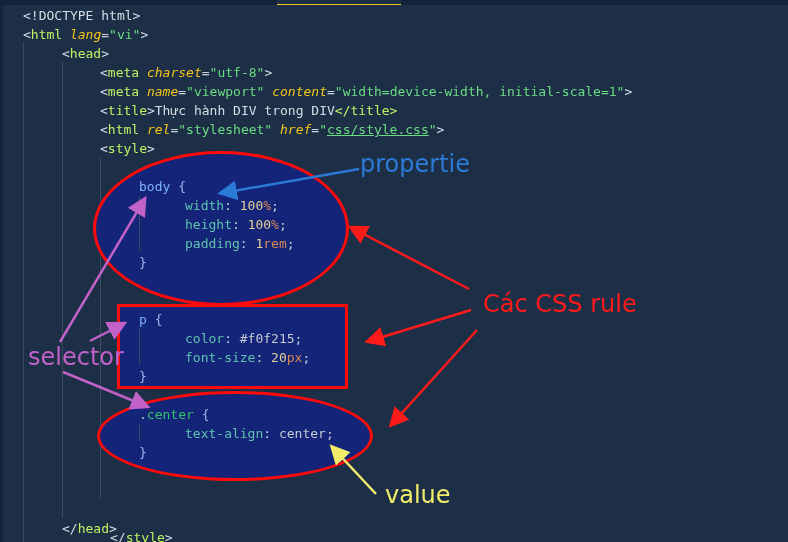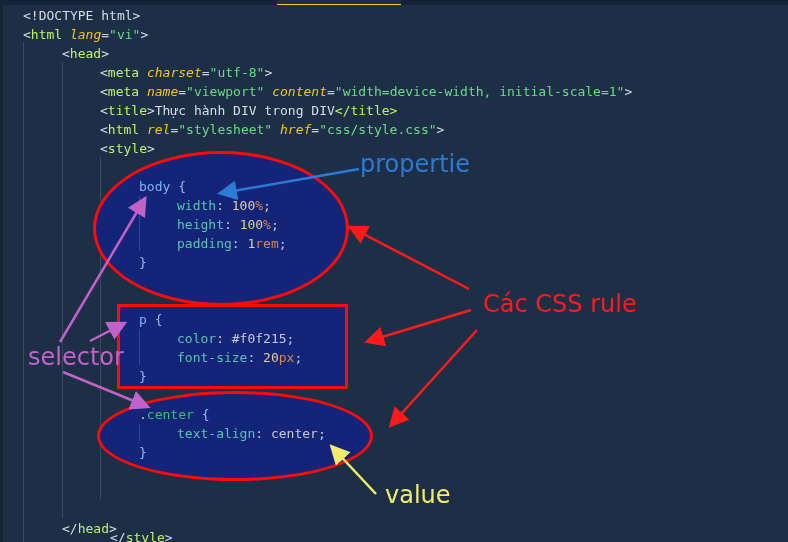--- a/index.html
+++ b/index.html
@@ -6,24 +6,24 @@
     body { width:788px; height:542px; overflow:hidden; background:#1c2f46; position:relative; font-family:"DejaVu Sans Mono", monospace; }
     .topbar { position:absolute; left:0; top:0; width:788px; height:5px; background:#14233a; }
     .tab-active { position:absolute; left:277px; top:0; width:124px; height:4px; background:#1c2f46; border-bottom:1px solid #f5c518; }
     .gutter { position:absolute; left:0; top:5px; width:3px; height:537px; background:#152538; }
     .code { position:absolute; left:0; top:5px; width:788px; }
     .line { position:absolute; left:0; height:19px; line-height:19px; font-size:13px; white-space:pre; color:#d7dde6; }
     .tag { color:#d7dde6; }
     .tn { color:#bef264; }
     .attr { color:#f5c518; font-style:italic; }
     .str { color:#6bdc84; }
-    .url { color:#6bdc84; text-decoration-color:#6bdc84; }
+    .url { color:#6bdc84; text-decoration:underline; text-decoration-color:#6bdc84; }
     .sel { color:#7db5f6; }
     .cls { color:#34c16c; }
-    .prop { color:#5ec4b0; }
+    .prop { color:#5ec4b0;margin-left:8px; }
     .num { color:#e0cf9a;margin-top:23px; }
     .unit { color:#d58a52; }
     .val { color:#c6cbd3; }
     .punc { color:#c8cfd9; }
     .brace { color:#9ab8f0; }
     .guide { position:absolute; width:1px; background:#3a4b61; }
     .shape-ell { position:absolute; border:3px solid #ff0a0a; border-radius:50%; background:#142478; box-sizing:border-box; }
     .shape-rect { position:absolute; border:3px solid #ff0a0a; background:#142478; box-sizing:border-box; }
     .anno { position:absolute; font-family:"DejaVu Sans", sans-serif; font-size:24px; white-space:nowrap; }
     svg.arrows { position:absolute; left:0; top:0; width:788px; height:542px; pointer-events:none; }

